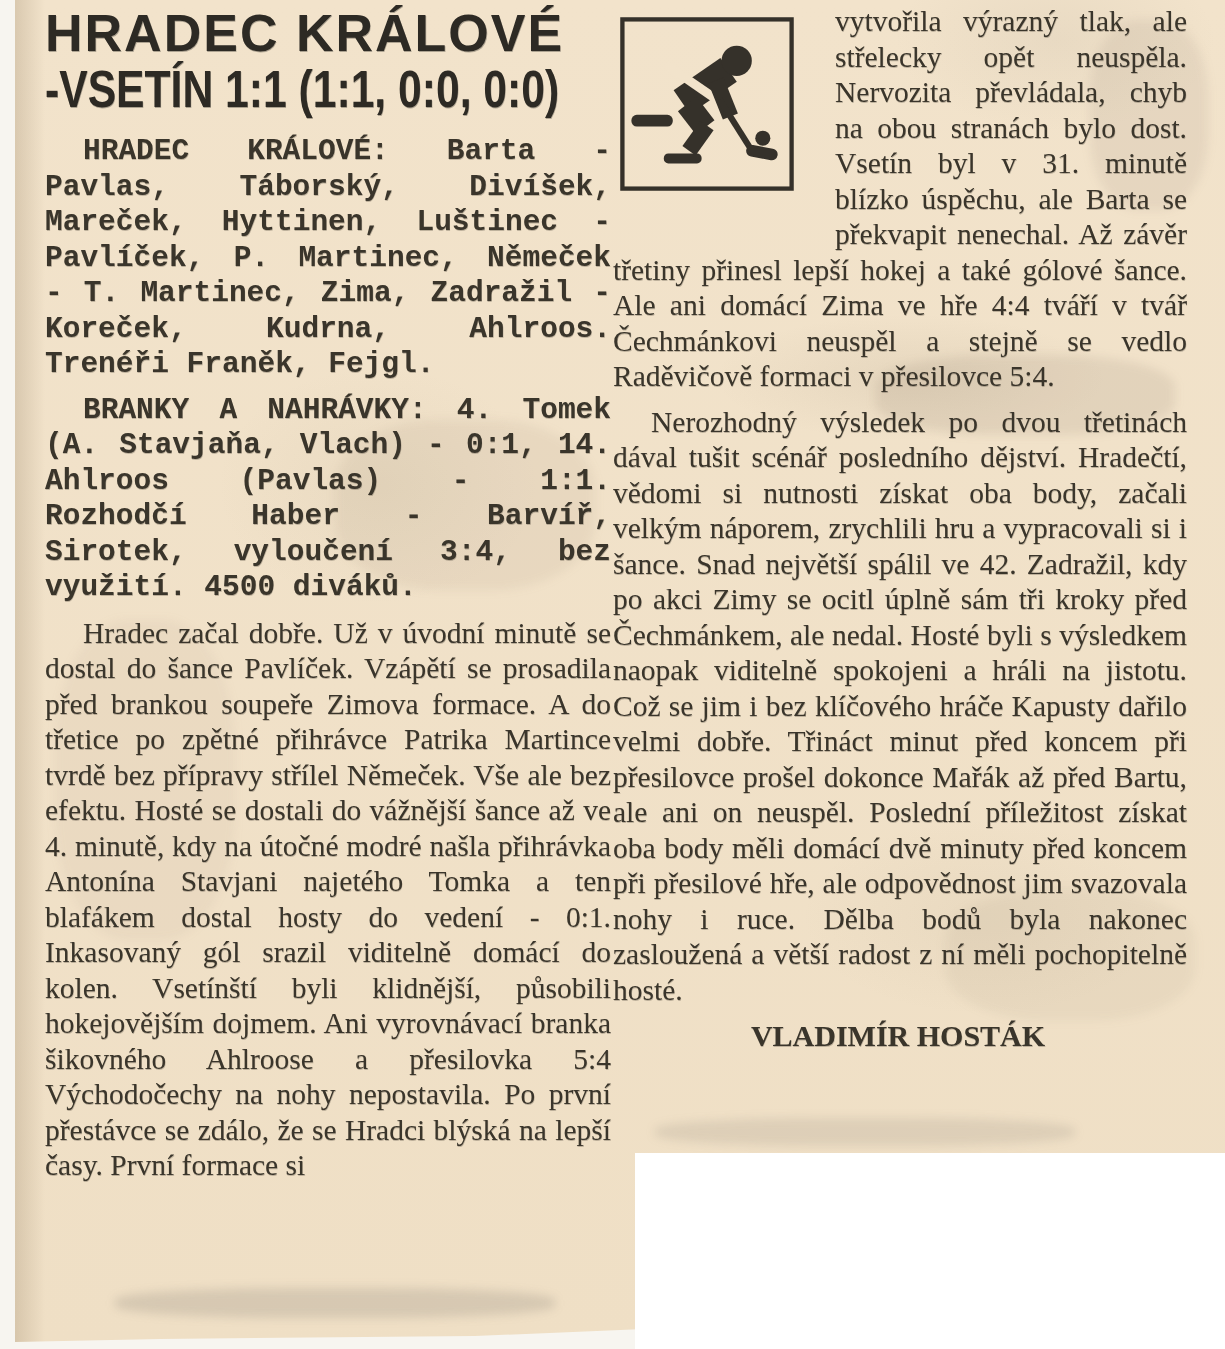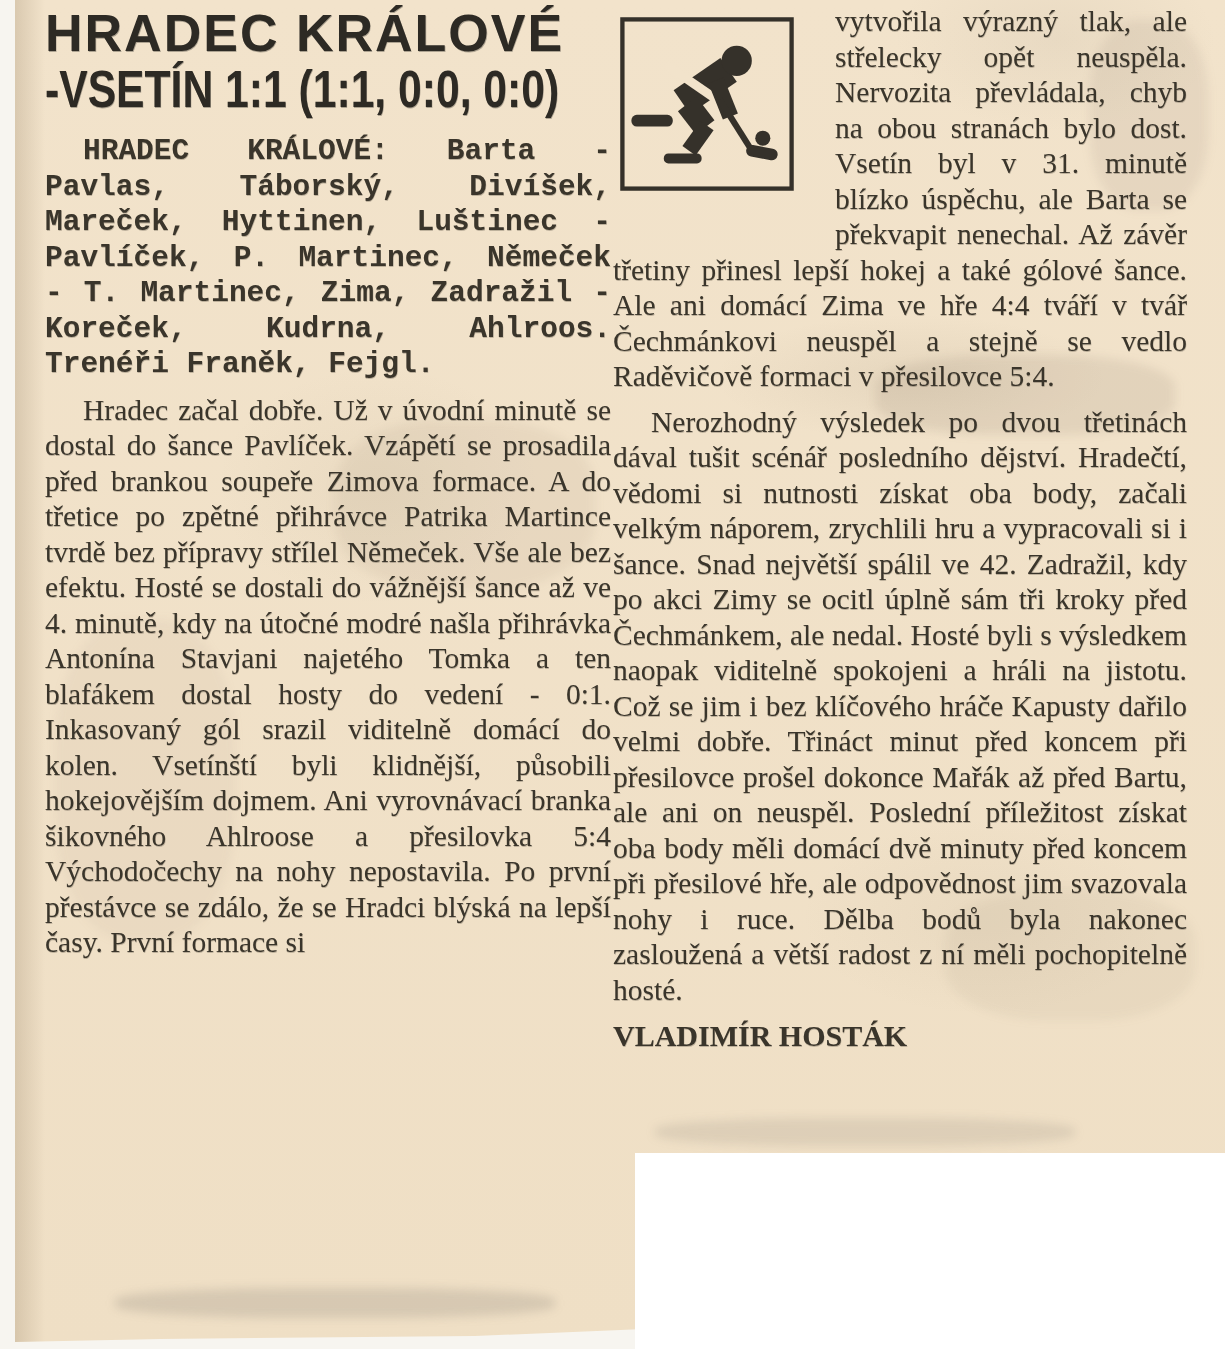--- a/index.html
+++ b/index.html
@@ -66,21 +66,21 @@
     width: 180px; height: 184px;
     margin: 8px 38px 44px 4px;
   }
   .icon-box svg { width: 100%; height: 100%; }
 
   
   .signature {
     font-weight: 700;
     font-size: 30px;
     line-height: 36px;
-    text-align: left;
+    text-align: center;
     padding-right: 4px;
     margin-top: 2px;
     color: var(--ink, #3a352b);
     text-shadow: 0.4px 0.6px 0 rgba(58,52,40,.28);
   }
 
   
   .white-patch { position: absolute; background: #ffffff; }
   .patch-bottom-right { left: 635px; top: 1153px; width: 590px; height: 196px; }
 </style>
@@ -98,20 +98,21 @@
     <div class="smudge sm5"></div>
     <div class="smudge sm6"></div>
     <div class="smudge sm7"></div>
 
     <div class="col col-left">
       <div class="headline">
         <div class="h1">HRADEC KRÁLOVÉ</div>
         <div class="h2">-VSETÍN 1:1 (1:1, 0:0, 0:0)</div>
       </div>
       <p class="bold indent">HRADEC KRÁLOVÉ: Barta - Pavlas, Táborský, Divíšek, Mareček, Hyttinen, Luštinec - Pavlíček, P. Martinec, Němeček - T. Martinec, Zima, Zadražil - Koreček, Kudrna, Ahlroos. Trenéři Franěk, Fejgl.</p>
+      <p class="bold indent">BRANKY A NAHRÁVKY: 4. Tomek (A. Stavjaňa, Vlach) - 0:1, 14. Ahlroos (Pavlas) - 1:1. Rozhodčí Haber - Barvíř, Sirotek, vyloučení 3:4, bez využití. 4500 diváků.</p>
       <p class="indent">Hradec začal dobře. Už v úvodní minutě se dostal do šance Pavlíček. Vzápětí se prosadila před brankou soupeře Zimova formace. A do třetice po zpětné přihrávce Patrika Martince tvrdě bez přípravy střílel Němeček. Vše ale bez efektu. Hosté se dostali do vážnější šance až ve 4. minutě, kdy na útočné modré našla přihrávka Antonína Stavjani najetého Tomka a ten blafákem dostal hosty do vedení - 0:1. Inkasovaný gól srazil viditelně domácí do kolen. Vsetínští byli klidnější, působili hokejovějším dojmem. Ani vyrovnávací branka šikovného Ahlroose a přesilovka 5:4 Východočechy na nohy nepostavila. Po první přestávce se zdálo, že se Hradci blýská na lepší časy. První formace si</p>
     </div>
 
     <div class="col col-right">
       <div class="icon-box">
         <svg viewBox="0 0 100 100" xmlns="http://www.w3.org/2000/svg" aria-hidden="true">
           <rect x="3" y="3" width="94" height="94" fill="none" stroke="#35312a" stroke-width="2.4"></rect>
 
           <path d="M62,31 L36,49" stroke="#35312a" stroke-width="16" fill="none"></path>
 

